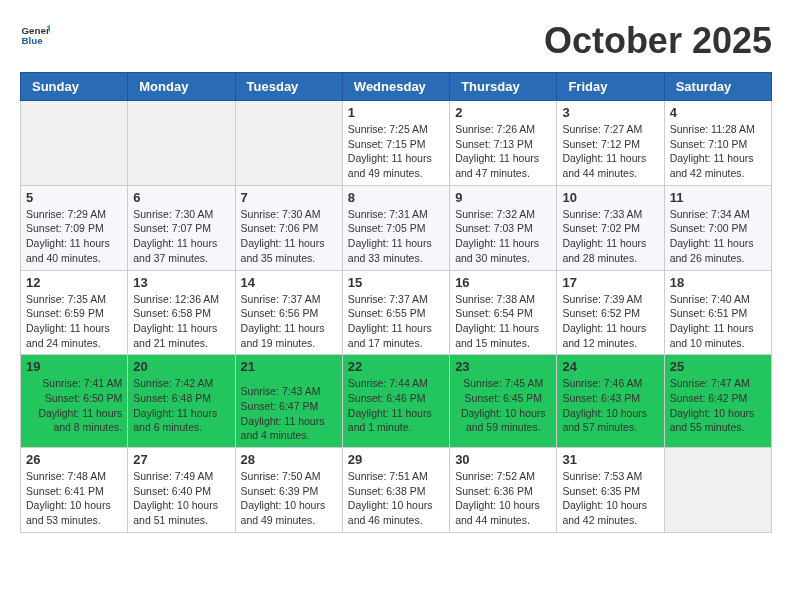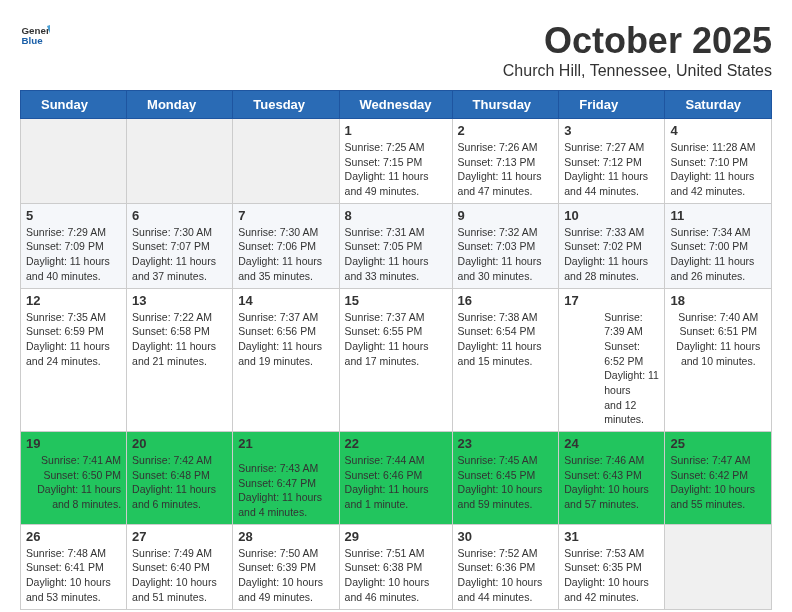--- a/index.html
+++ b/index.html
@@ -40,21 +40,21 @@
     .calendar {
       width: 100%;
       border-collapse: collapse;
       border: 1px solid #ccc;
     }
     .calendar th {
       background-color: #2a6bb5;
       color: #fff;
       font-size: 13px;
       font-weight: bold;
-      padding: 6px 20px;
+      padding: 6px 11px;
       text-align: left;
       border: 1px solid #1e55a0;
     }
     .calendar td {
       width: 107px;
       vertical-align: top;
       border: 1px solid #ccc;
       padding: 4px 5px;
       background: #fff;
       min-height: 90px;
@@ -93,21 +93,20 @@
   <div class="logo">
     <svg class="logo-icon" viewBox="0 0 40 40">
       <text x="2" y="18" font-size="13" font-weight="bold" fill="#333" font-family="Arial">General</text>
       <text x="2" y="32" font-size="13" font-weight="bold" fill="#1a5fa8" font-family="Arial">Blue</text>
       <polygon points="32,5 40,15 36,10" fill="#1a5fa8"></polygon>
       <polygon points="36,8 44,5 40,18" fill="#4a9fd4"></polygon>
     </svg>
   </div>
   <div class="title-area">
     <div class="month-title">October 2025</div>
-    <div class="location-title">Church Hill, Tennessee, United States</div>
   </div>
 </div>
 
 <table class="calendar">
   <thead>
     <tr>
       <th>Sunday</th>
       <th>Monday</th>
       <th>Tuesday</th>
       <th>Wednesday</th>
@@ -204,21 +203,21 @@
       <tr>
         <td>
           <span class="day-number">12</span>
           <div class="day-info" style="white-space: pre-line;">Sunrise: 7:35 AM
 Sunset: 6:59 PM
 Daylight: 11 hours
 and 24 minutes.</div>
         </td>
         <td>
           <span class="day-number">13</span>
-          <div class="day-info" style="white-space: pre-line;">Sunrise: 7:22 AM
+          <div class="day-info" style="white-space: pre-line;">Sunrise: 12:36 AM
 Sunset: 6:58 PM
 Daylight: 11 hours
 and 21 minutes.</div>
         </td>
         <td>
           <span class="day-number">14</span>
           <div class="day-info" style="white-space: pre-line;">Sunrise: 7:37 AM
 Sunset: 6:56 PM
 Daylight: 11 hours
 and 19 minutes.</div>
@@ -232,28 +231,28 @@
         </td>
         <td>
           <span class="day-number">16</span>
           <div class="day-info" style="white-space: pre-line;">Sunrise: 7:38 AM
 Sunset: 6:54 PM
 Daylight: 11 hours
 and 15 minutes.</div>
         </td>
         <td>
           <span class="day-number">17</span>
-          <div class="day-info" style="white-space: pre-line; margin-left: 40px;">Sunrise: 7:39 AM
+          <div class="day-info" style="white-space: pre-line;">Sunrise: 7:39 AM
 Sunset: 6:52 PM
 Daylight: 11 hours
 and 12 minutes.</div>
         </td>
         <td>
           <span class="day-number">18</span>
-          <div class="day-info" style="white-space: pre-line; text-align: center;">Sunrise: 7:40 AM
+          <div class="day-info" style="white-space: pre-line;">Sunrise: 7:40 AM
 Sunset: 6:51 PM
 Daylight: 11 hours
 and 10 minutes.</div>
         </td>
       </tr>
       <tr>
         <td>
           <span class="day-number">19</span>
           <div class="day-info" style="white-space: pre-line; text-align: right;">Sunrise: 7:41 AM
 Sunset: 6:50 PM
@@ -276,21 +275,21 @@
         </td>
         <td>
           <span class="day-number">22</span>
           <div class="day-info" style="white-space: pre-line;">Sunrise: 7:44 AM
 Sunset: 6:46 PM
 Daylight: 11 hours
 and 1 minute.</div>
         </td>
         <td>
           <span class="day-number">23</span>
-          <div class="day-info" style="white-space: pre-line;">Sunrise: 7:45 AM
+          <div class="day-info" style="white-space: pre-line; text-align: center;">Sunrise: 7:45 AM
 Sunset: 6:45 PM
 Daylight: 10 hours
 and 59 minutes.</div>
         </td>
         <td>
           <span class="day-number">24</span>
           <div class="day-info" style="white-space: pre-line;">Sunrise: 7:46 AM
 Sunset: 6:43 PM
 Daylight: 10 hours
 and 57 minutes.</div>

